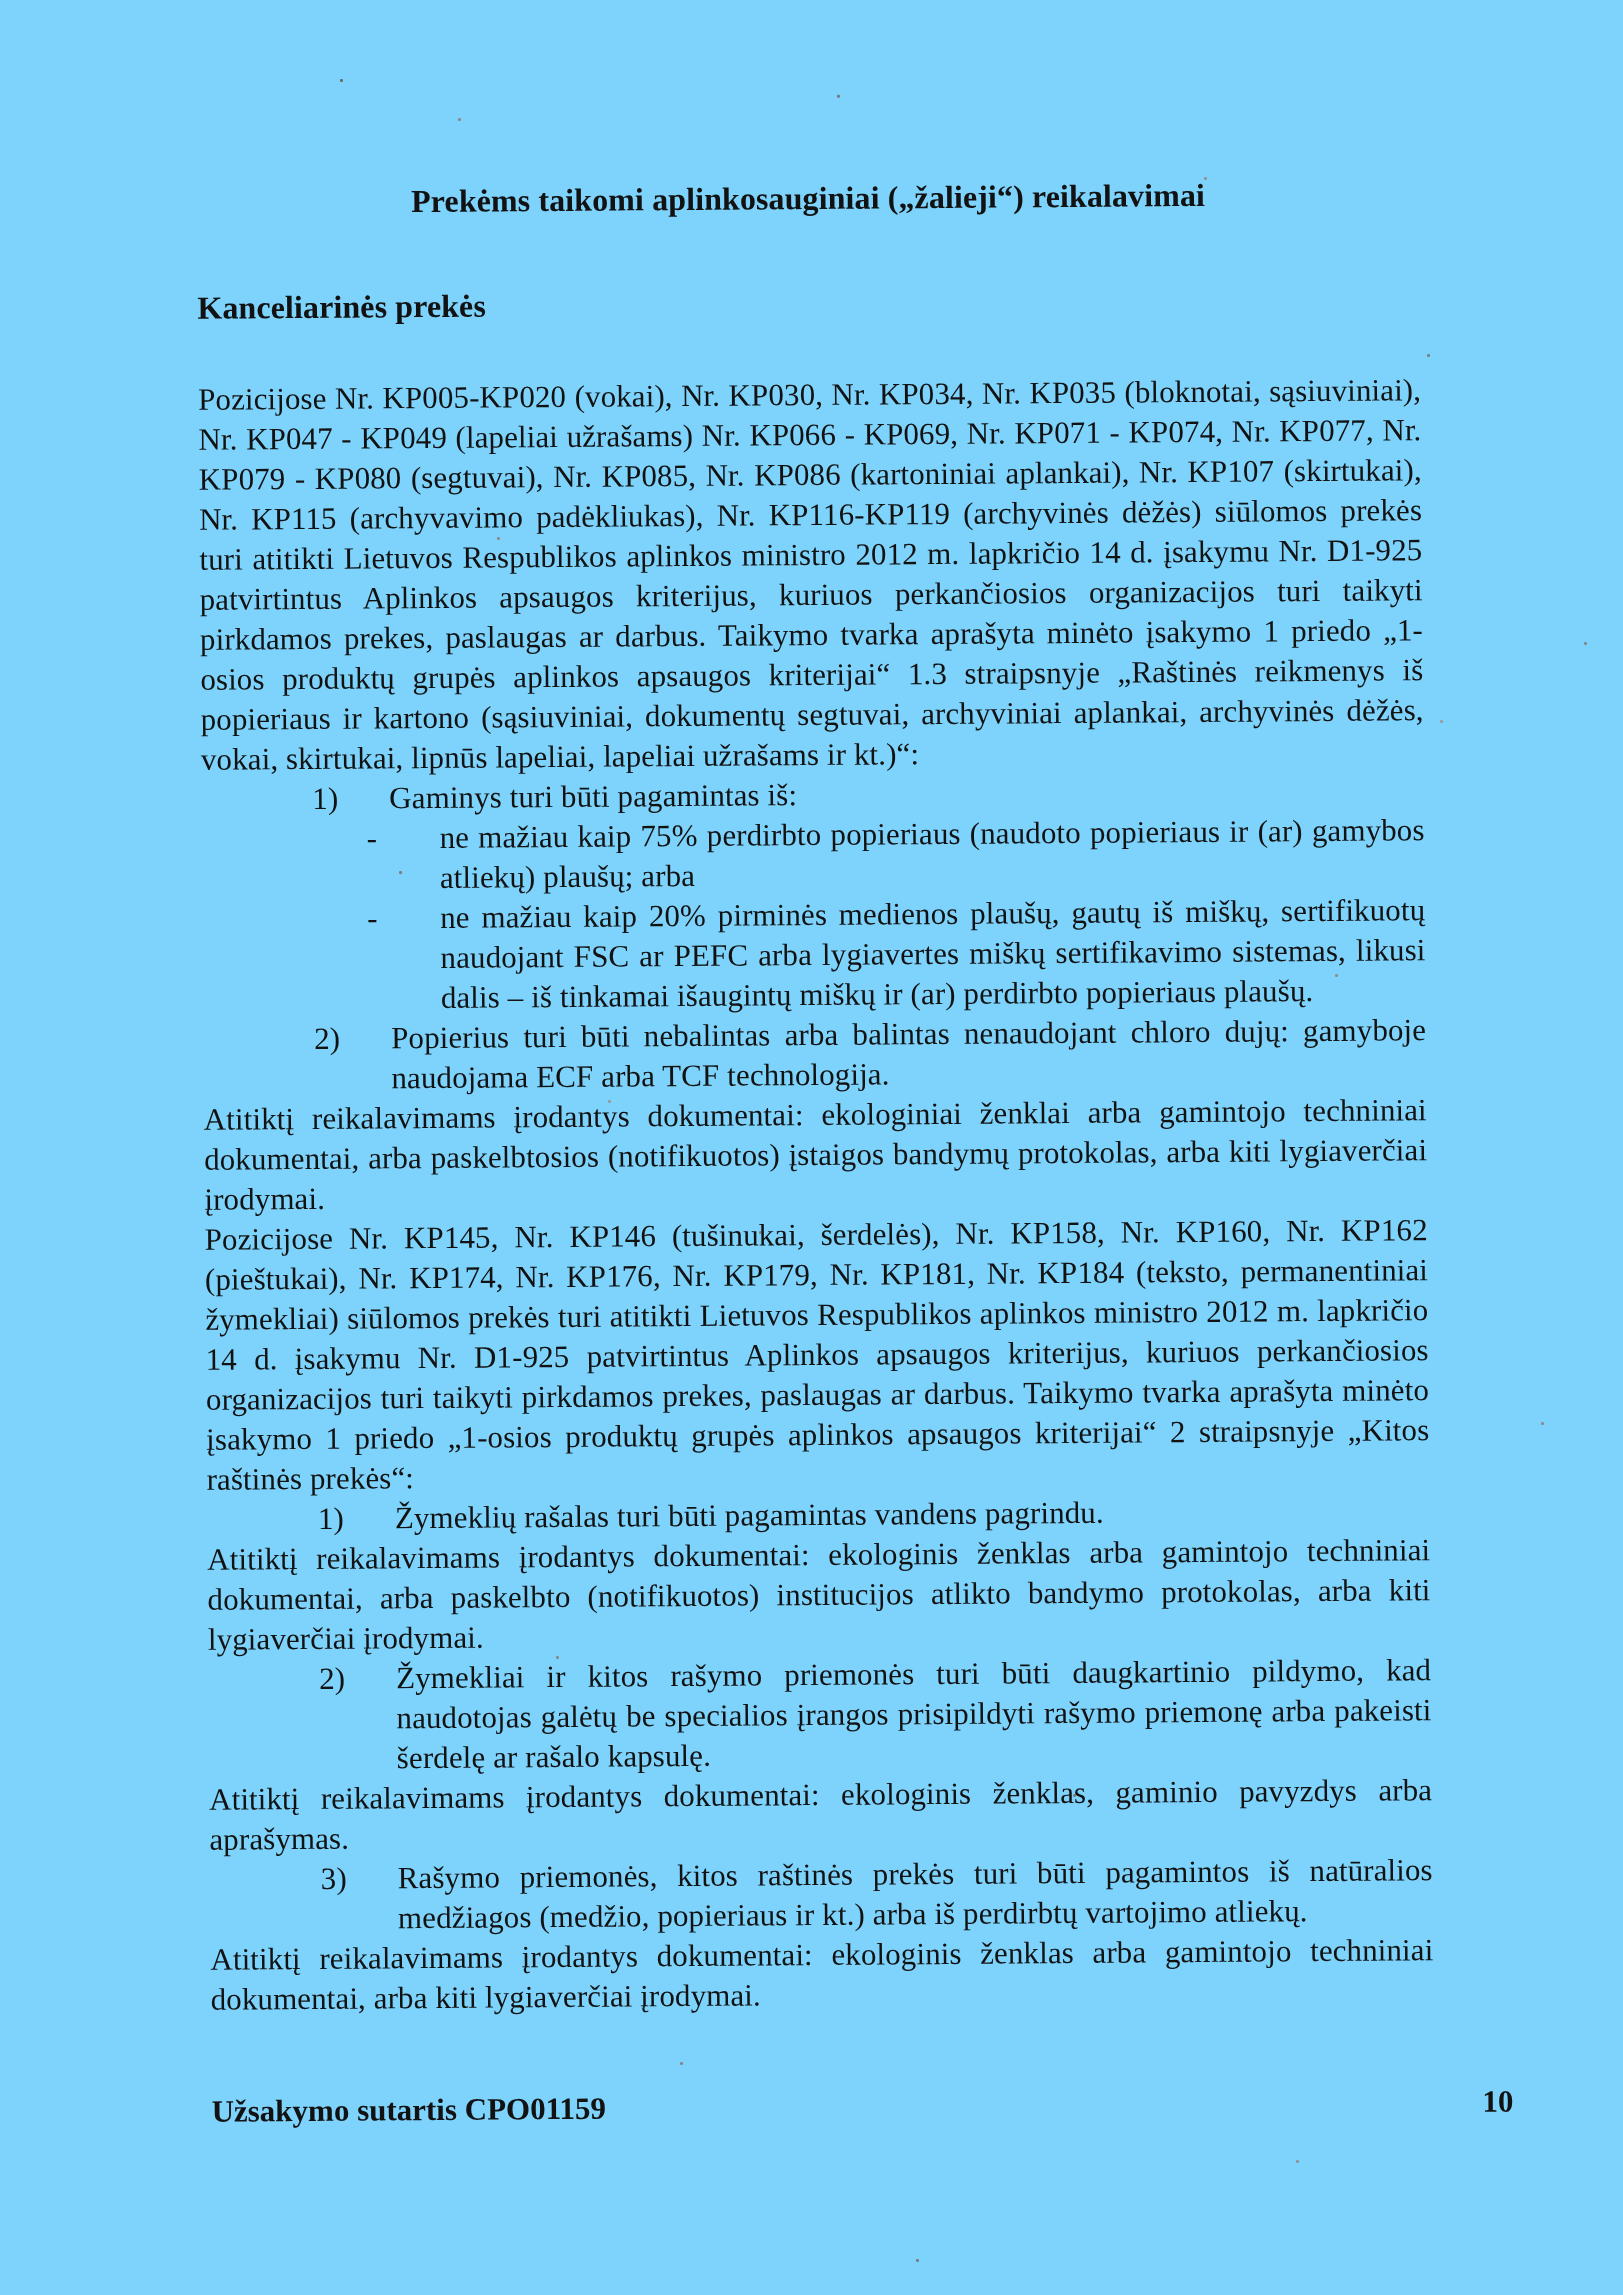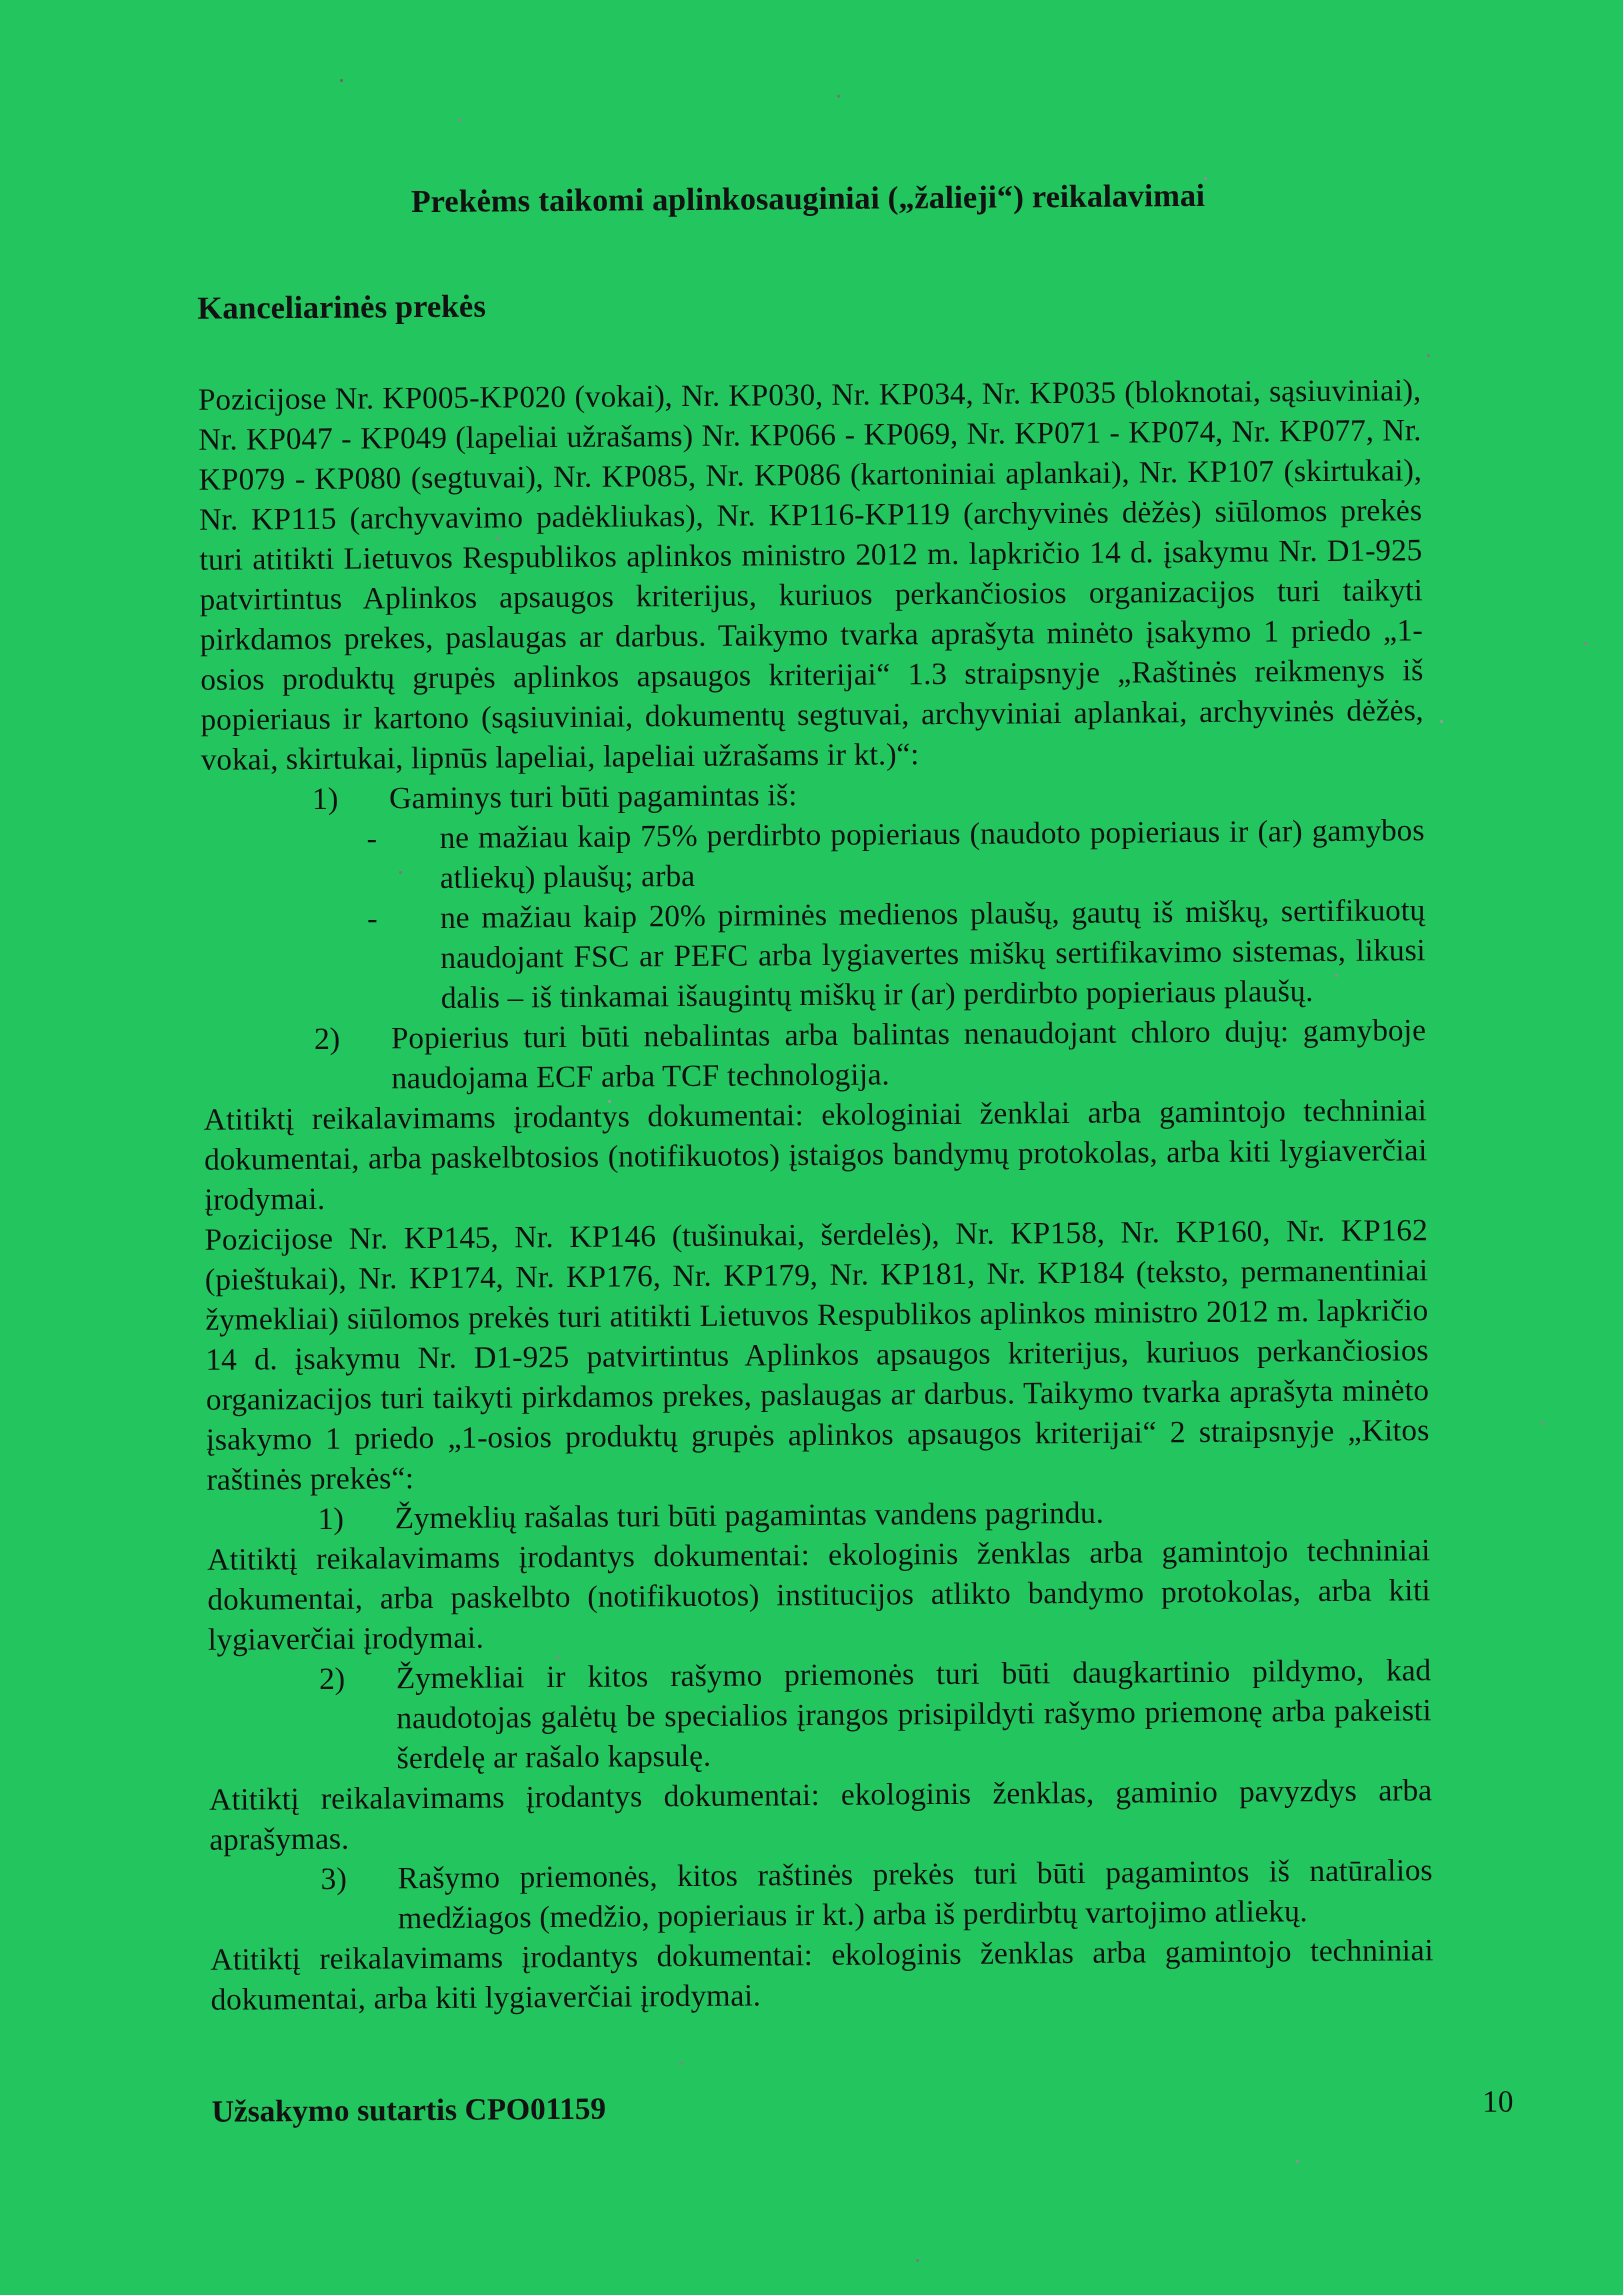--- a/index.html
+++ b/index.html
@@ -9,21 +9,21 @@
     height: 2295px;
     background: #ffffff;
     position: relative;
     overflow: hidden;
     font-family: "Liberation Serif", "DejaVu Serif", serif;
     color: #121212;
   }
   .page {
     position: absolute;
     inset: 0;
-    background: #22c55e;
+    background: #7dd3fc;
   }
   
   .skew {
     position: absolute;
     inset: 0;
     transform: rotate(-0.45deg);
     transform-origin: 50% 50%;
   }
   .content {
     padding: 178px 196px 0 204px;
@@ -60,21 +60,21 @@
     top: 2087px;
     left: 204px;
     right: 117px;
     display: flex;
     justify-content: space-between;
     align-items: baseline;
     font-size: 31px;
     line-height: 40px;
   }
   .footer .contract { font-weight: bold; }
-  .footer .pagenum { font-weight: normal; }
+  .footer .pagenum { font-weight: bold; }
   
   .speck {
     position: absolute;
     top: 79px; left: 340px;
     width: 2.6px; height: 2.6px;
     background: #6a6a6a;
     border-radius: 50%;
     box-shadow:
       118px 39px 0 0 #8a8a8a,
       497px 15.7px 0 0 #777,

